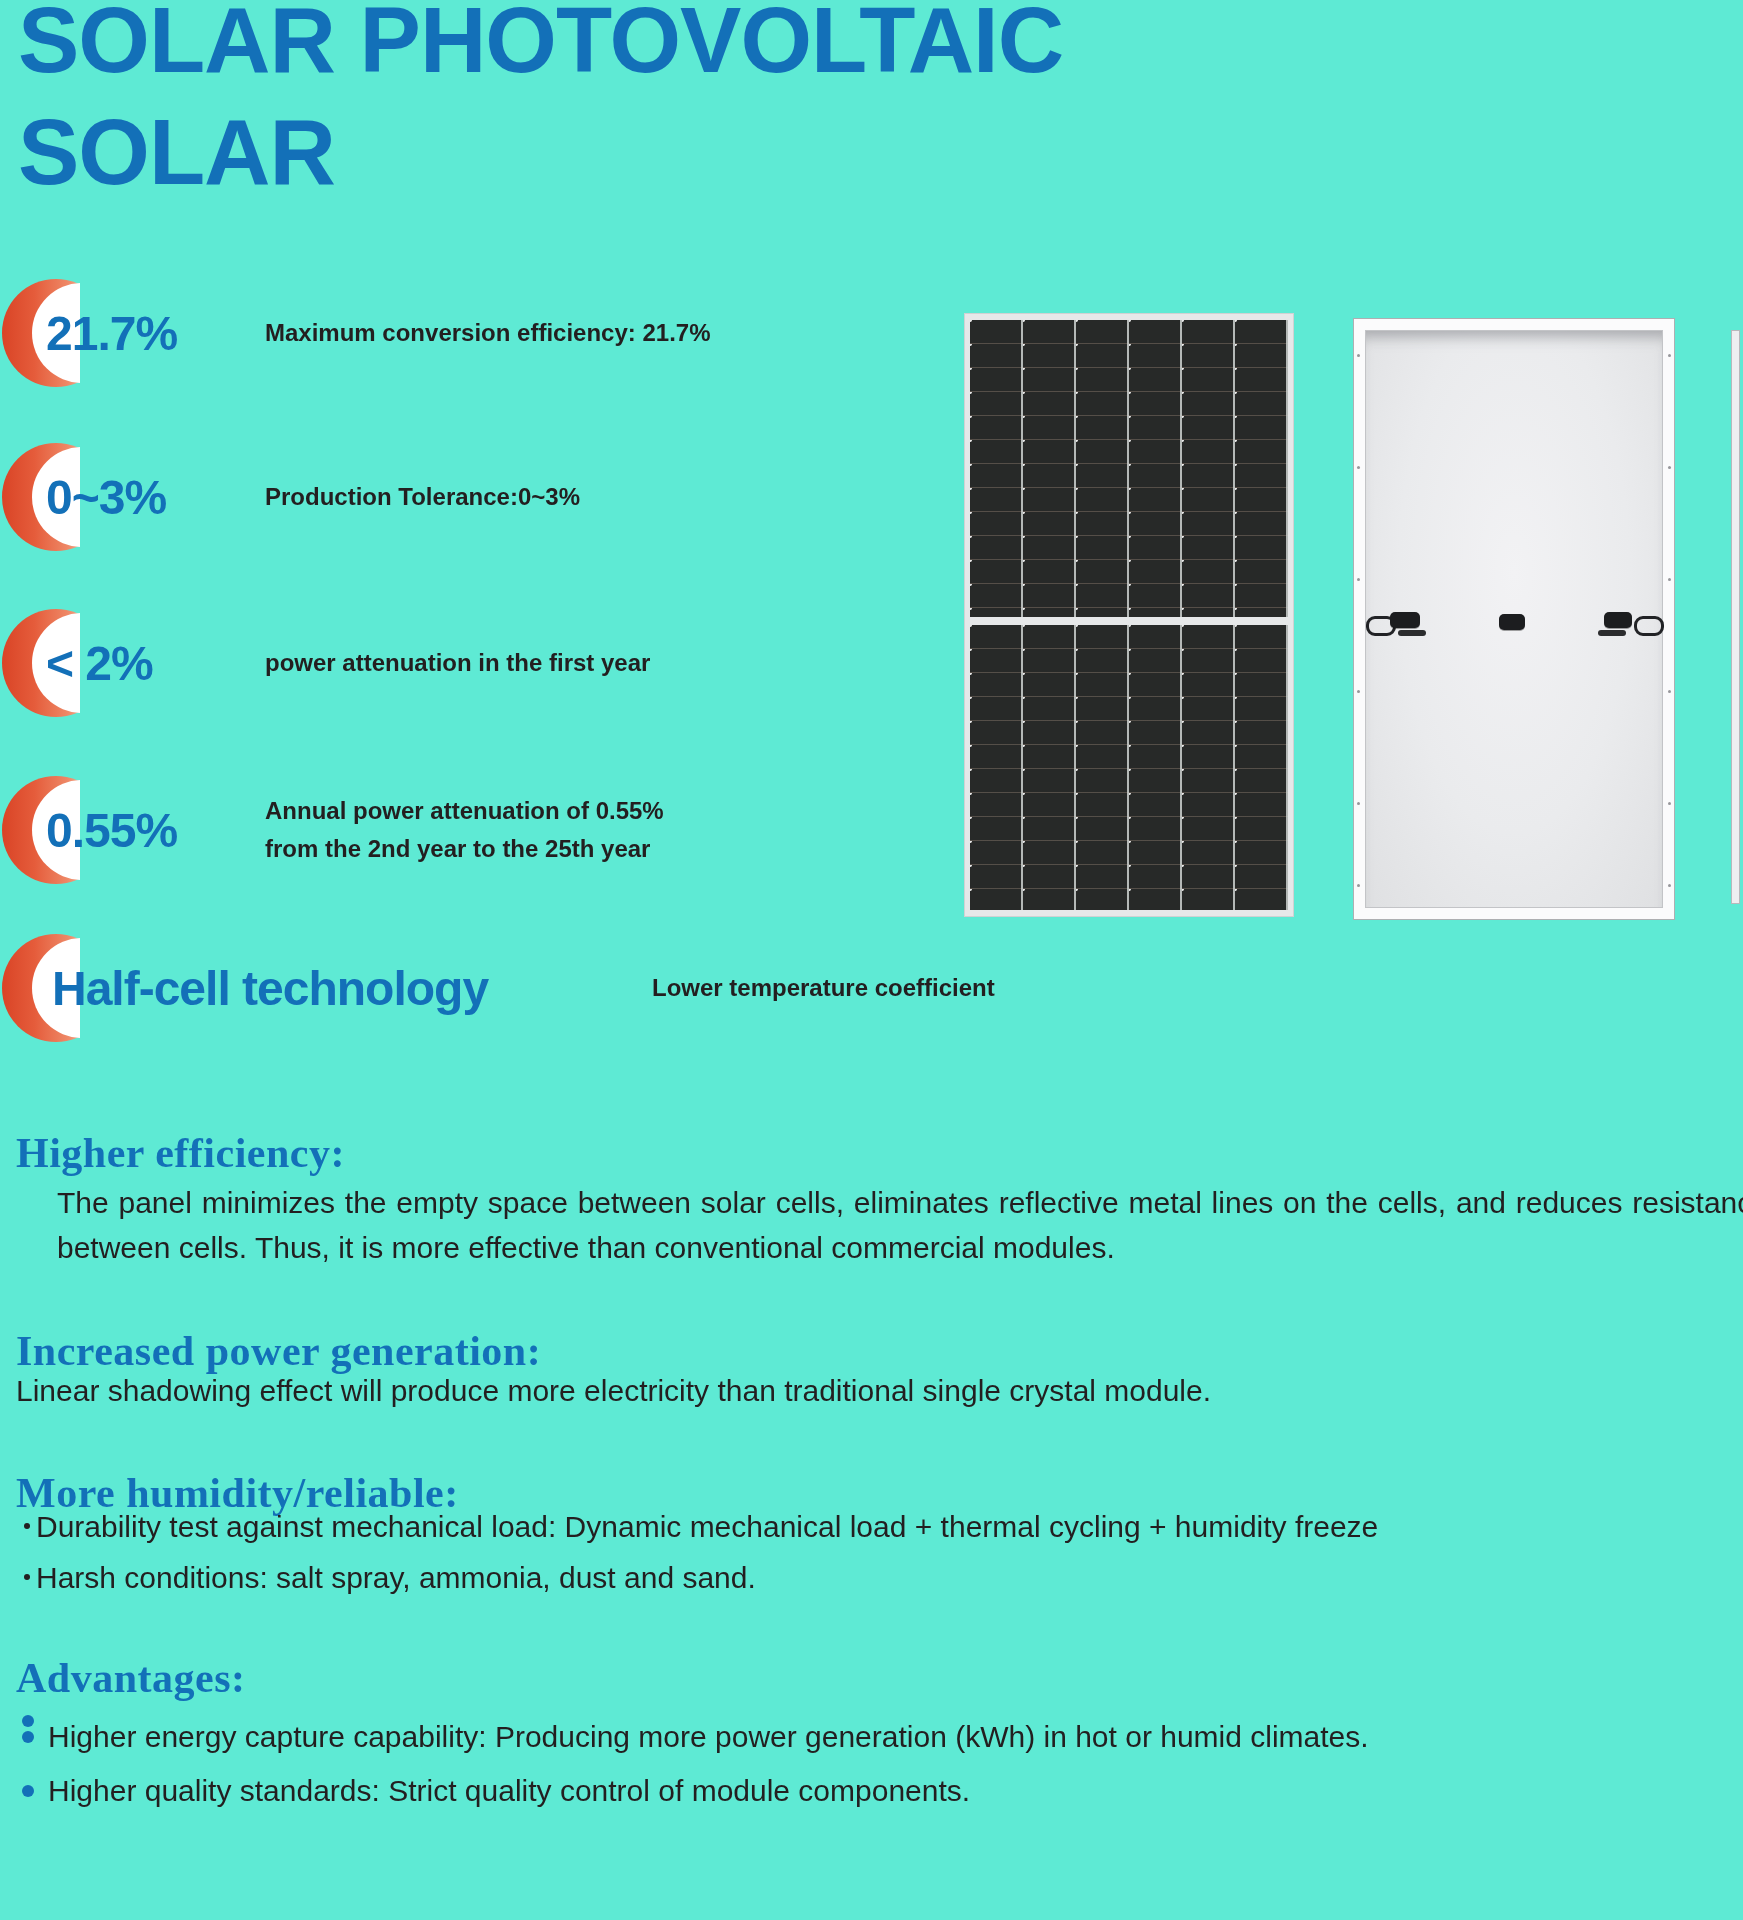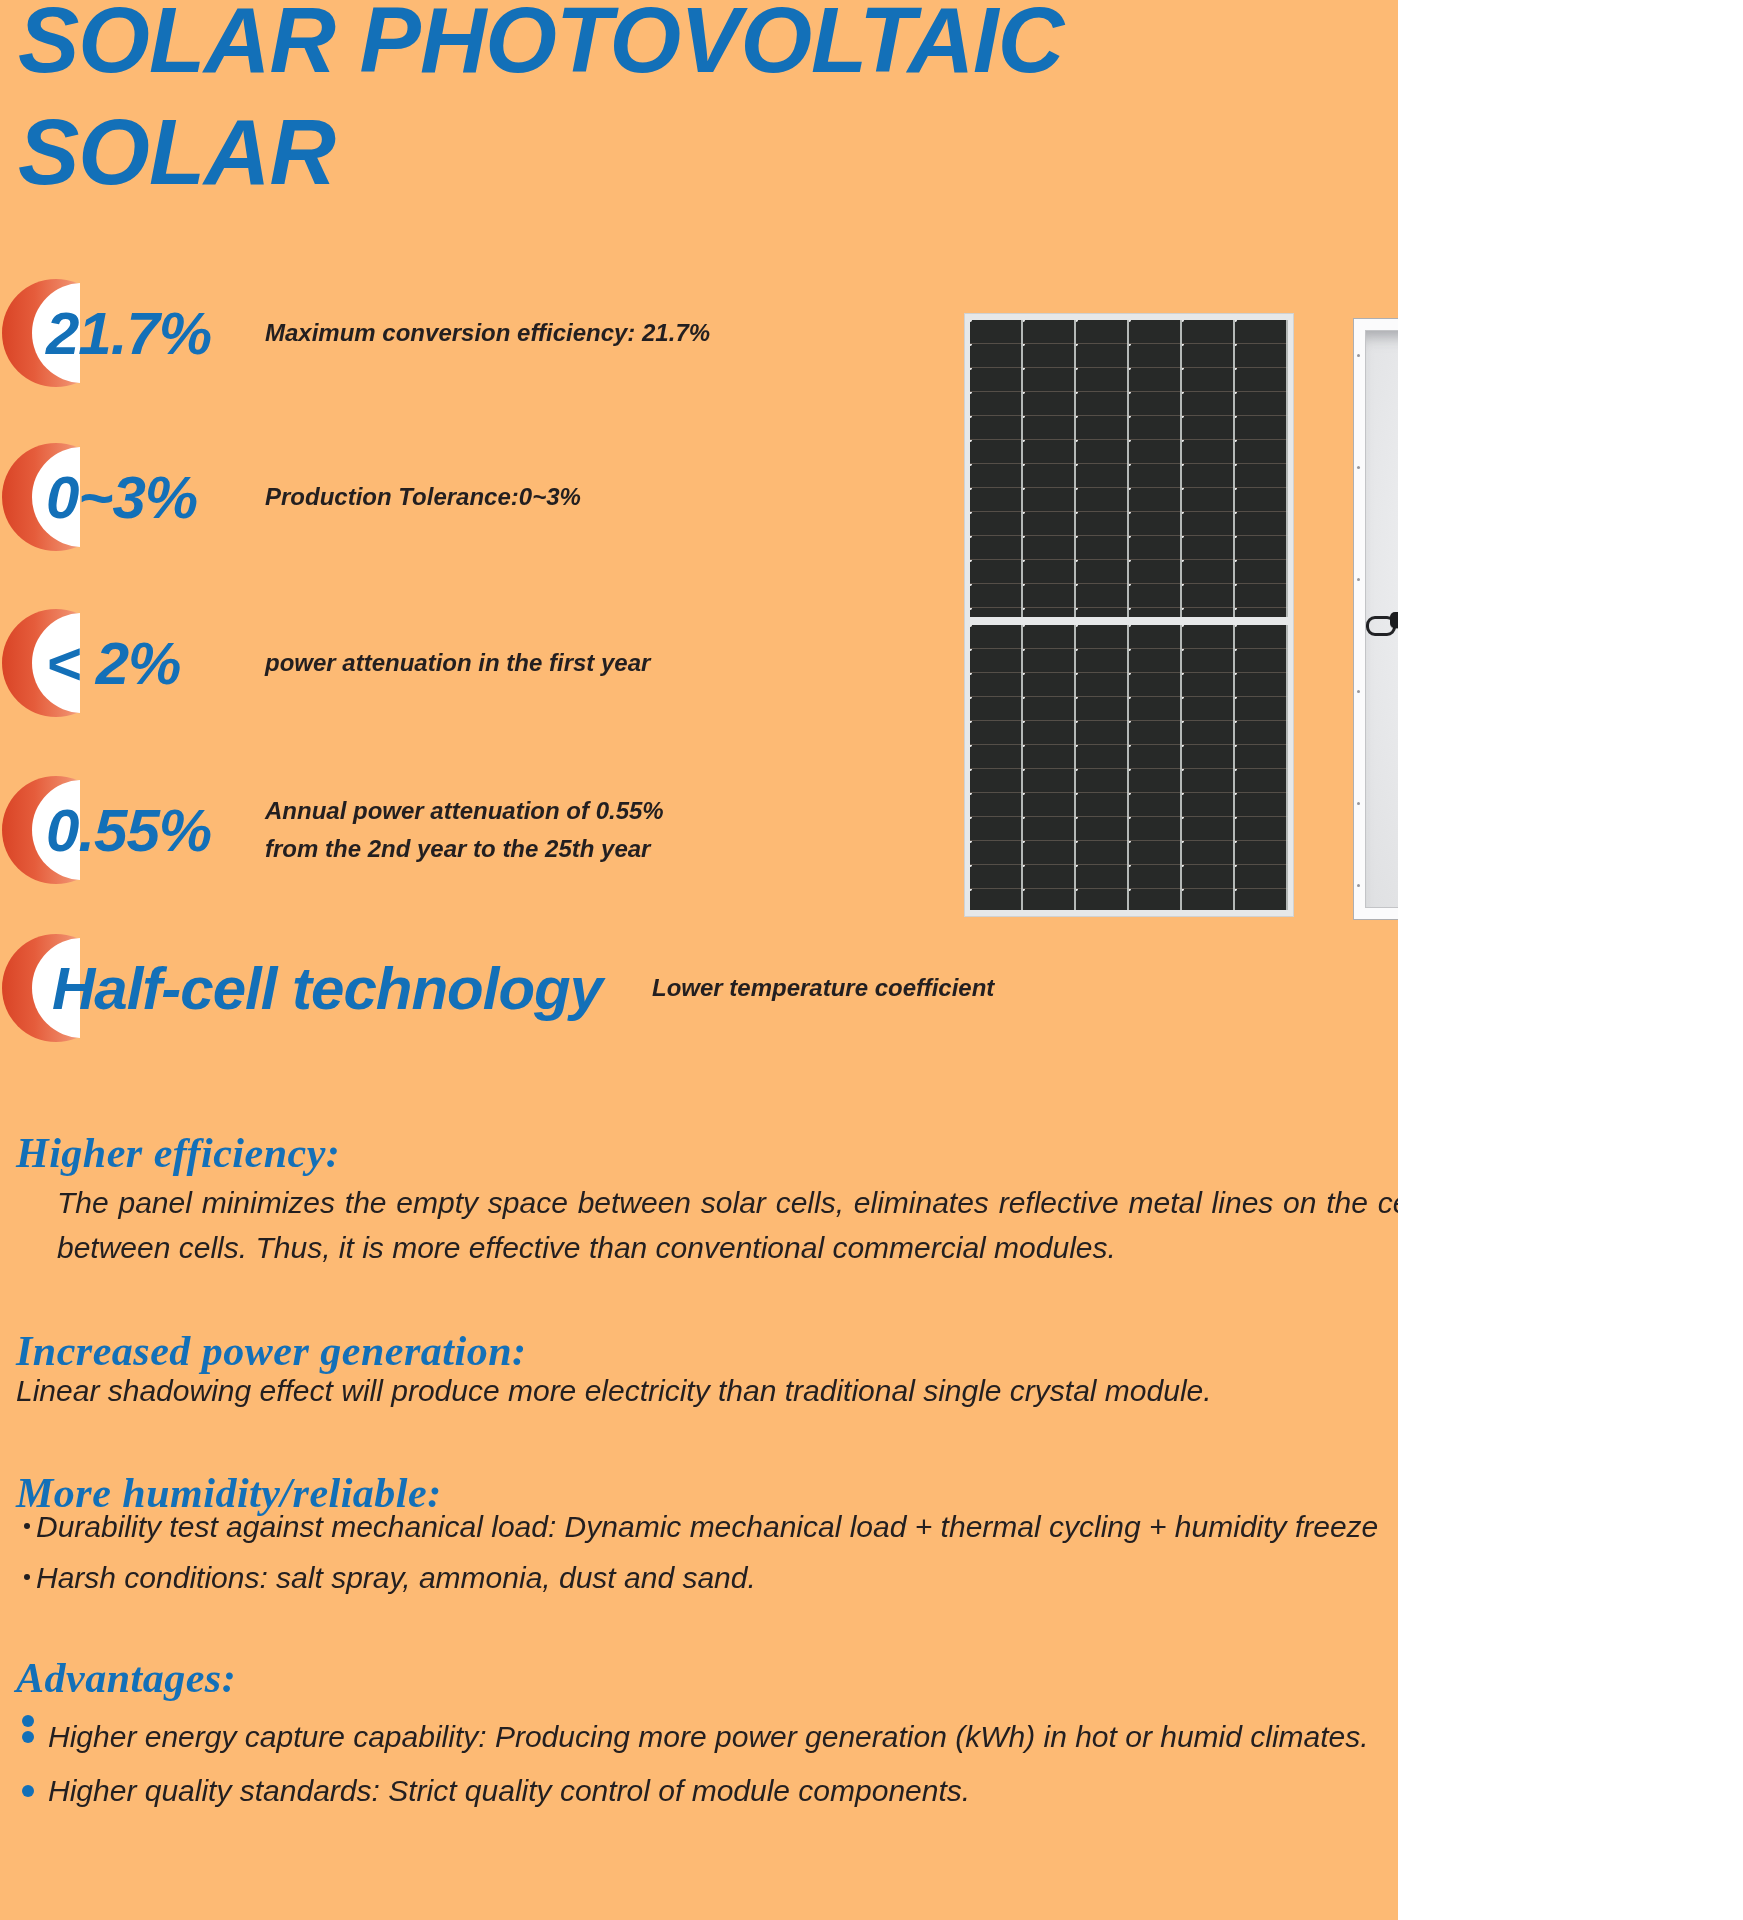--- a/index.html
+++ b/index.html
@@ -1,36 +1,36 @@
 <!DOCTYPE html>
 <html><head>
 <meta charset="utf-8">
 <style>
   html,body { margin:0; padding:0; background:#ffffff; }
   .page {
-    position:relative; width:1398px; height:1920px; overflow:hidden;
-    background:#fdba74; font-family:"Liberation Sans", sans-serif; color:#231f20;font-style:italic;
+    position:relative; width:1743px; height:1920px; overflow:hidden;
+    background:#5eead4; font-family:"Liberation Sans", sans-serif; color:#231f20;
   }
   
   .title {
     position:absolute; left:18px; top:-16px;
     font-size:92px; line-height:112px; font-weight:bold; letter-spacing:-1px;
     color:#1370b8;
   }
   
   .stat-row { position:absolute; left:0; width:1100px; height:110px; }
   .crescent { position:absolute; left:2px; top:50%; transform:translateY(-50%);
               width:78px; height:108px; overflow:hidden; }
   .crescent .outer { position:absolute; left:0; top:0; width:108px; height:108px;
               border-radius:50%;
               background:linear-gradient(to right,#d94426 0%,#e55c3b 30%,#ee8765 60%,#f7c0a8 88%,#fbdccd 100%); }
   .crescent .inner { position:absolute; left:30px; top:4px; width:100px; height:100px;
               border-radius:50%; background:#ffffff; }
   .stat-value { position:absolute; left:46px; top:50%; transform:translateY(-50%);
-              z-index:2; color:#1370b8; font-weight:bold; font-size:60px; letter-spacing:-1px;
+              z-index:2; color:#1370b8; font-weight:bold; font-size:48px; letter-spacing:-1px;
               white-space:nowrap; }
   .stat-label { position:absolute; left:226px; top:50%; transform:translateY(-50%);
               font-size:24px; font-weight:bold; color:#231f20; white-space:nowrap;margin-left:39px; }
   .stat-label.two-line { line-height:38px; }
   .row-5 .stat-value { left:52px; }
   .row-5 .stat-label { left:613px; }
   
   .panel-front { position:absolute; left:965px; top:314px; width:328px; height:602px;
               background:#e6e8e9; box-shadow:0 0 0 1px #d0d2d3; }
   .pf-half { position:absolute; left:5px; width:318px;

